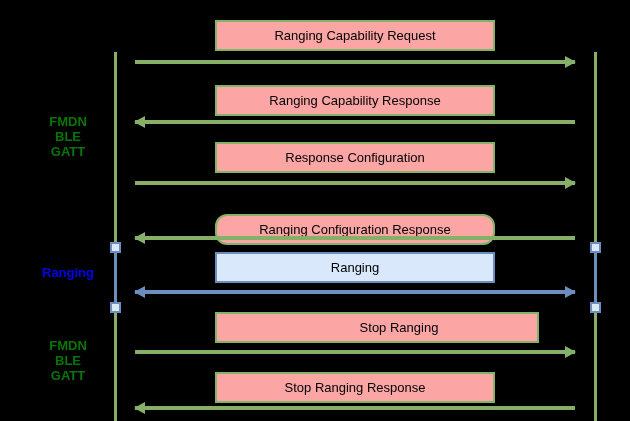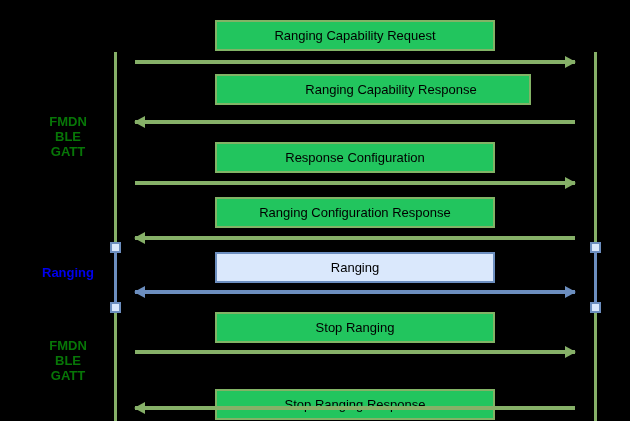--- a/index.html
+++ b/index.html
@@ -22,21 +22,21 @@
   .activation{
     position:absolute;width:7px;height:7px;
     background:#dae8fc;border:2px solid #6c8ebf;
   }
   
   .msg-box{
     position:absolute;left:215px;width:276px;height:27px;
     border:2px solid;text-align:center;line-height:28px;
     font-size:13px;color:#000000;
   }
-  .msg-box.green{background:#22c55e;border-color:#82b366;}
+  .msg-box.green{background:#fca5a5;border-color:#82b366;}
   .msg-box.blue{background:#dae8fc;border-color:#6c8ebf;}
   
   .arrow{position:absolute;left:135px;width:440px;height:4px;}
   .arrow .line{position:absolute;left:0;right:0;top:0;height:4px;}
   .arrow .head-right{
     position:absolute;right:-1px;top:-4px;width:0;height:0;
     border-top:6px solid transparent;border-bottom:6px solid transparent;
     border-left:11px solid;
   }
   .arrow .head-left{
@@ -81,50 +81,50 @@
   <div class="lifeline-seg green" style="left:594px;top:310px;height:111px;"></div>
   <div class="activation" style="left:590px;top:242px;"></div>
   <div class="activation" style="left:590px;top:302px;"></div>
 
   <div class="msg-box green" style="top:20px;">Ranging Capability Request</div>
   <div class="arrow green" style="top:60px;">
     <span class="line"></span>
     <span class="head-right"></span>
   </div>
 
-  <div class="msg-box green" style="top:74px;padding-left:36px;">Ranging Capability Response</div>
+  <div class="msg-box green" style="top:85px;">Ranging Capability Response</div>
   <div class="arrow green" style="top:120px;">
     <span class="line"></span>
     <span class="head-left"></span>
   </div>
 
   <div class="msg-box green" style="top:142px;">Response Configuration</div>
   <div class="arrow green" style="top:181px;">
     <span class="line"></span>
     <span class="head-right"></span>
   </div>
 
-  <div class="msg-box green" style="top:197px;">Ranging Configuration Response</div>
+  <div class="msg-box green" style="top:214px;border-radius:12px;">Ranging Configuration Response</div>
   <div class="arrow green" style="top:236px;">
     <span class="line"></span>
     <span class="head-left"></span>
   </div>
 
   <div class="msg-box blue" style="top:252px;">Ranging</div>
   <div class="arrow blue" style="top:290px;">
     <span class="line"></span>
     <span class="head-left"></span>
     <span class="head-right"></span>
   </div>
 
-  <div class="msg-box green" style="top:312px;">Stop Ranging</div>
+  <div class="msg-box green" style="top:312px;padding-left:44px;">Stop Ranging</div>
   <div class="arrow green" style="top:350px;">
     <span class="line"></span>
     <span class="head-right"></span>
   </div>
 
-  <div class="msg-box green" style="top:389px;">Stop Ranging Response</div>
+  <div class="msg-box green" style="top:372px;">Stop Ranging Response</div>
   <div class="arrow green" style="top:406px;">
     <span class="line"></span>
     <span class="head-left"></span>
   </div>
 
 </div>
 
 </body></html>

